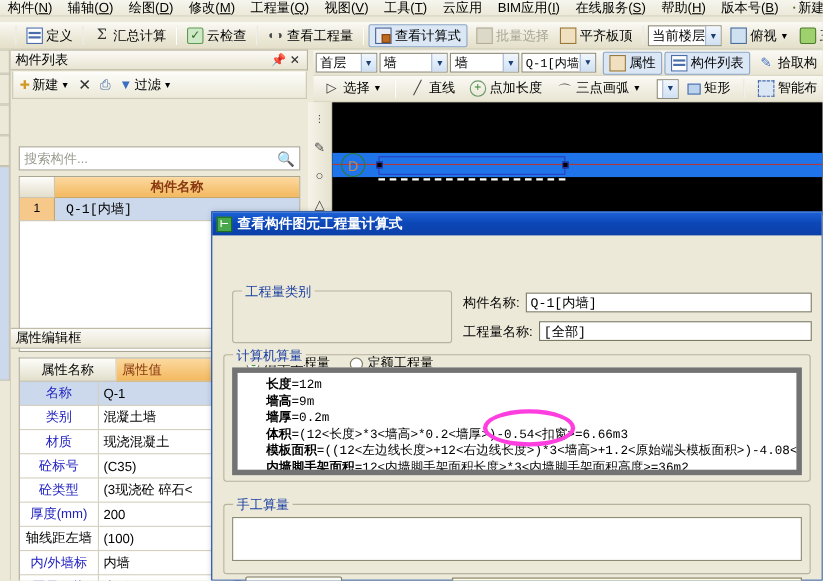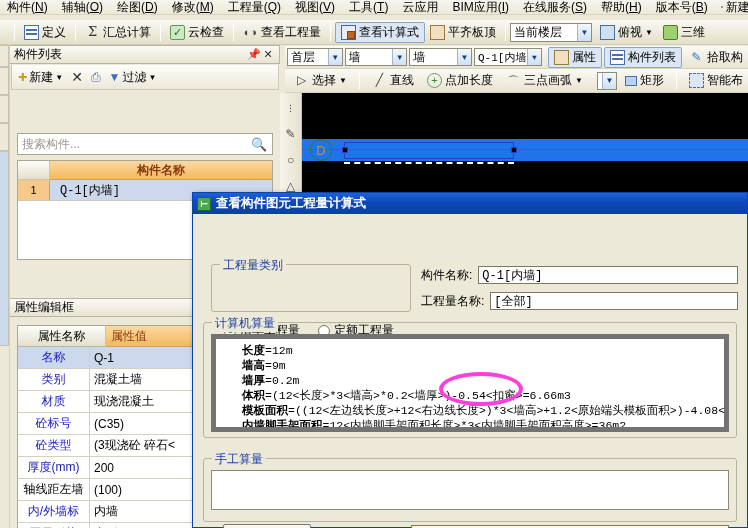--- a/index.html
+++ b/index.html
@@ -70,21 +70,21 @@
       background:linear-gradient(to bottom,#fdfdfa,#ece9d8); border:1px solid #cdc9b6; border-top:none;
       display:flex; align-items:center; gap:4px; padding-left:6px; }
   .cl-toolbar .item { display:flex; align-items:center; gap:2px; font-size:12px; }
   .plusicon { color:#d29a24; font-size:11px; }
 
   .searchbox { position:absolute; left:17px; top:88px; width:256px; height:22px;
       background:#fff; border:1px solid #a9a693; display:flex; align-items:center; padding:0 4px; }
   .searchbox .ph { flex:1; color:#9a9a8f; font-size:12px; }
   .searchbox .mag { color:#2060b0; font-size:13px; }
 
-  .gridwrap { position:absolute; left:17px; top:115px; width:256px; height:100px; background:#fff; border:1px solid #a9a693; }
+  .gridwrap { position:absolute; left:17px; top:115px; width:256px; height:160px; background:#fff; border:1px solid #a9a693; }
   .ghead { display:flex; height:19px; }
   .ghead .corner { width:32px; background:linear-gradient(to bottom,#fdfdfa,#e3dfcc); border-right:1px solid #c9c5b1; border-bottom:1px solid #c9c5b1;}
   .ghead .h1 { flex:1; background:linear-gradient(to bottom,#fcd9a0,#f3b95f); border-bottom:1px solid #c9a45f;
       display:flex; align-items:center; justify-content:center; color:#8a3a10; font-weight:bold; font-size:12px; }
   .grow { display:flex; height:21px; background:#ccd9ec; }
   .grow .rn { width:32px; background:#f6c98a; border-right:1px solid #c9a45f; border-bottom:1px solid #cfcbb8;
       display:flex; align-items:center; justify-content:center; font-size:11px; color:#000; }
   .grow .rv { flex:1; border-bottom:1px solid #cfcbb8; display:flex; align-items:center; padding-left:10px;
       font-family:"Liberation Mono","DejaVu Sans Mono",monospace; font-size:12px; color:#000; }
 
@@ -213,20 +213,24 @@
     <div class="tsep"></div>
     <div class="tbtn">
       <span class="ico ic-glasses">◐◑</span>
       <span>查看工程量</span>
     </div>
     <div class="tsep"></div>
     <div class="tbtn pressed">
       <span class="ico ic-calc"></span>
       <span>查看计算式</span>
     </div>
+    <div class="tbtn disabled" style="margin-left:3px;">
+      <span class="ico ic-batch"></span>
+      <span>批量选择</span>
+    </div>
     <div class="tbtn">
       <span class="ico ic-flat"></span>
       <span>平齐板顶</span>
     </div>
     <div class="tsep"></div>
     <div class="combo" style="width:82px;height:19px;">
       <span class="txt">当前楼层</span>
       <span class="car">▼</span>
     </div>
     <div class="tbtn" style="margin-left:3px;">

